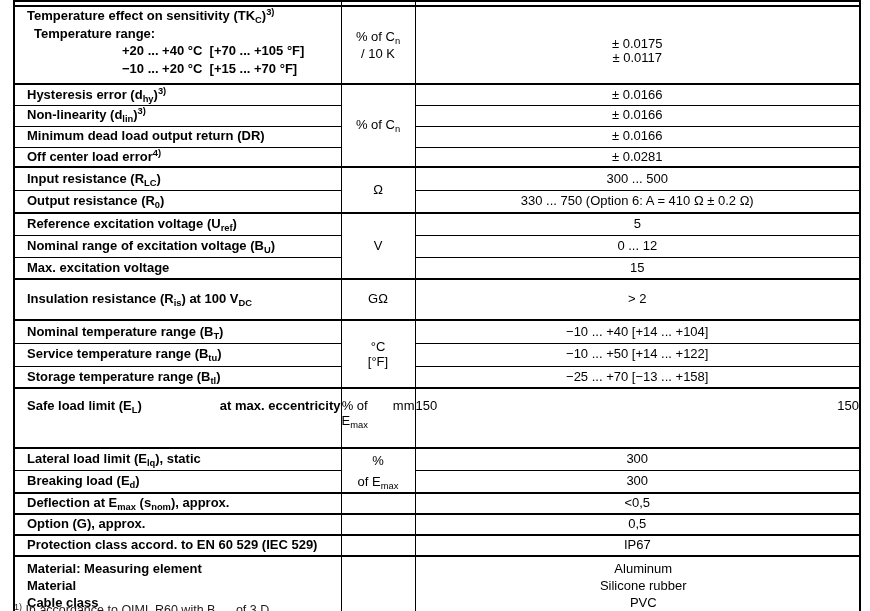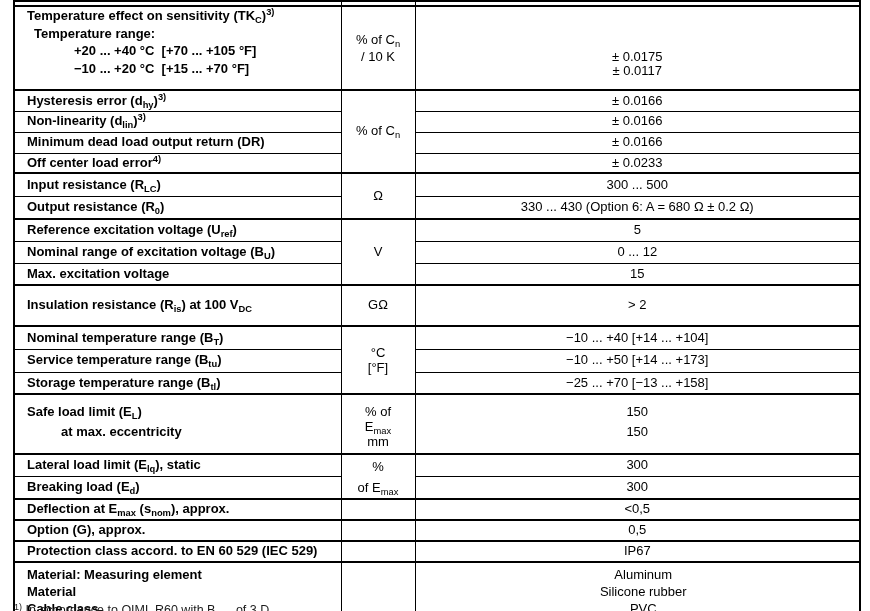--- a/index.html
+++ b/index.html
@@ -33,45 +33,45 @@
 
   td.lb { font-weight: bold; text-align: left; }
   td.un, td.vl { text-align: center; }
 
   sub, sup { font-size: 72%; line-height: 0; }
   sub { vertical-align: -0.28em; }
   sup { vertical-align: 0.5em; }
 
   .p0   { padding-left: 12px; }
   .p1   { padding-left: 19px; }
-  .p2   { padding-left: 59px; }
+  .p2   { padding-left: 59px; margin-left: 48px; }
   .pecc { padding-left: 46px; }
   .pmat { padding-left: 71px; }
   .pre  { white-space: pre; }
 
   
   .h5  { height: 5px; }  .h78 { height: 78px; }
   .h20 { height: 20px; border-radius: 10px; } .h21 { height: 21px; }
   .h22 { height: 22px; padding-left: 44px; } .h23 { height: 23px; }
   .h25 { height: 41px; } .h60 { height: 60px; }
   .h59 { height: 59px; }
 
   
   .temp-lines div { line-height: 17.5px; }
-  td.tl-pad { padding-bottom: 12px; }
+  td.tl-pad { padding-bottom: 6px; }
   td.vbot { vertical-align: bottom; }
   .vtight div { line-height: 14px; }
-  .pb14 { padding-bottom: 11px; }
+  .pb14 { padding-bottom: 18px; }
   .un2 div { line-height: 17px; }
   .un2s div { line-height: 15.5px; }
   .un2w div { line-height: 21px; }
 
   
   .colflex {
-    display: flex; flex-direction: column; justify-content: space-between;
+    display: flex; flex-direction: row; justify-content: space-between;
     height: 44px; padding-top: 2px; padding-bottom: 6px;
   }
   .colflex .tight { line-height: 15px; }
 
   
   .mat3 div { line-height: 17px; padding-left: 12px; }
 
   .footnote {
     position: absolute; left: 14px; top: 603px;
     font-size: 12.5px; color: #1a1a1a; white-space: nowrap;
@@ -140,41 +140,41 @@
       </td>
       <td class="vl">
         <div>± 0.0166</div>
       </td>
     </tr>
     <tr class="h20">
       <td class="lb">
         <div class="p0">Off center load error<sup>4)</sup></div>
       </td>
       <td class="vl">
-        <div>± 0.0233</div>
+        <div>± 0.0281</div>
       </td>
     </tr>
 
     <tr class="h23 gt">
       <td class="lb">
         <div class="p0">Input resistance (R<sub>LC</sub>)</div>
       </td>
       <td class="un" rowspan="2">
         <div>Ω</div>
       </td>
       <td class="vl">
         <div>300 ... 500</div>
       </td>
     </tr>
     <tr class="h23">
       <td class="lb">
         <div class="p0">Output resistance (R<sub>0</sub>)</div>
       </td>
       <td class="vl">
-        <div>330 ... 430 (Option 6: A = 680 Ω ± 0.2 Ω)</div>
+        <div>330 ... 750 (Option 6: A = 410 Ω ± 0.2 Ω)</div>
       </td>
     </tr>
 
     <tr class="h22 gt">
       <td class="lb">
         <div class="p0">Reference excitation voltage (U<sub>ref</sub>)</div>
       </td>
       <td class="un" rowspan="3">
         <div>V</div>
       </td>
@@ -221,21 +221,21 @@
       </td>
       <td class="vl">
         <div>−10 ... +40 [+14 ... +104]</div>
       </td>
     </tr>
     <tr class="h23">
       <td class="lb">
         <div class="p0">Service temperature range (B<sub>tu</sub>)</div>
       </td>
       <td class="vl">
-        <div>−10 ... +50 [+14 ... +173]</div>
+        <div>−10 ... +50 [+14 ... +122]</div>
       </td>
     </tr>
     <tr class="h22">
       <td class="lb">
         <div class="p0">Storage temperature range (B<sub>tl</sub>)</div>
       </td>
       <td class="vl">
         <div>−25 ... +70 [−13 ... +158]</div>
       </td>
     </tr>

